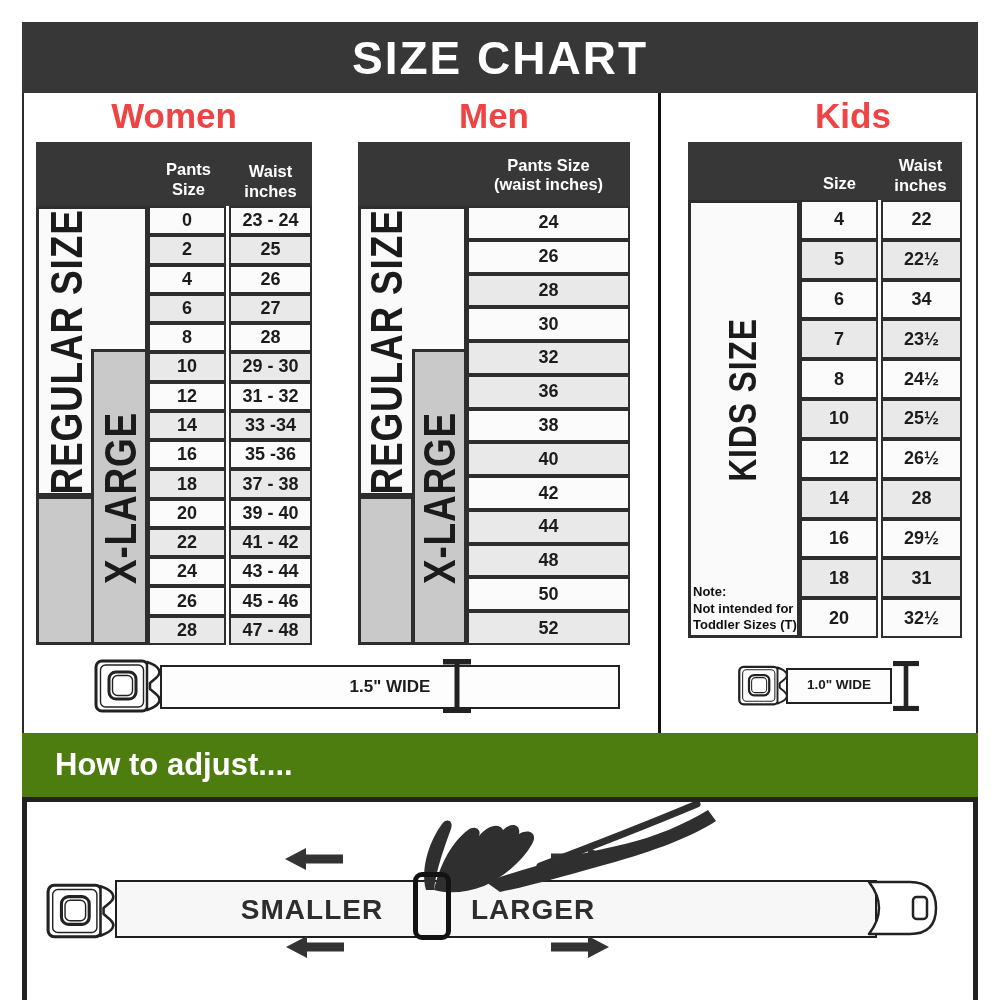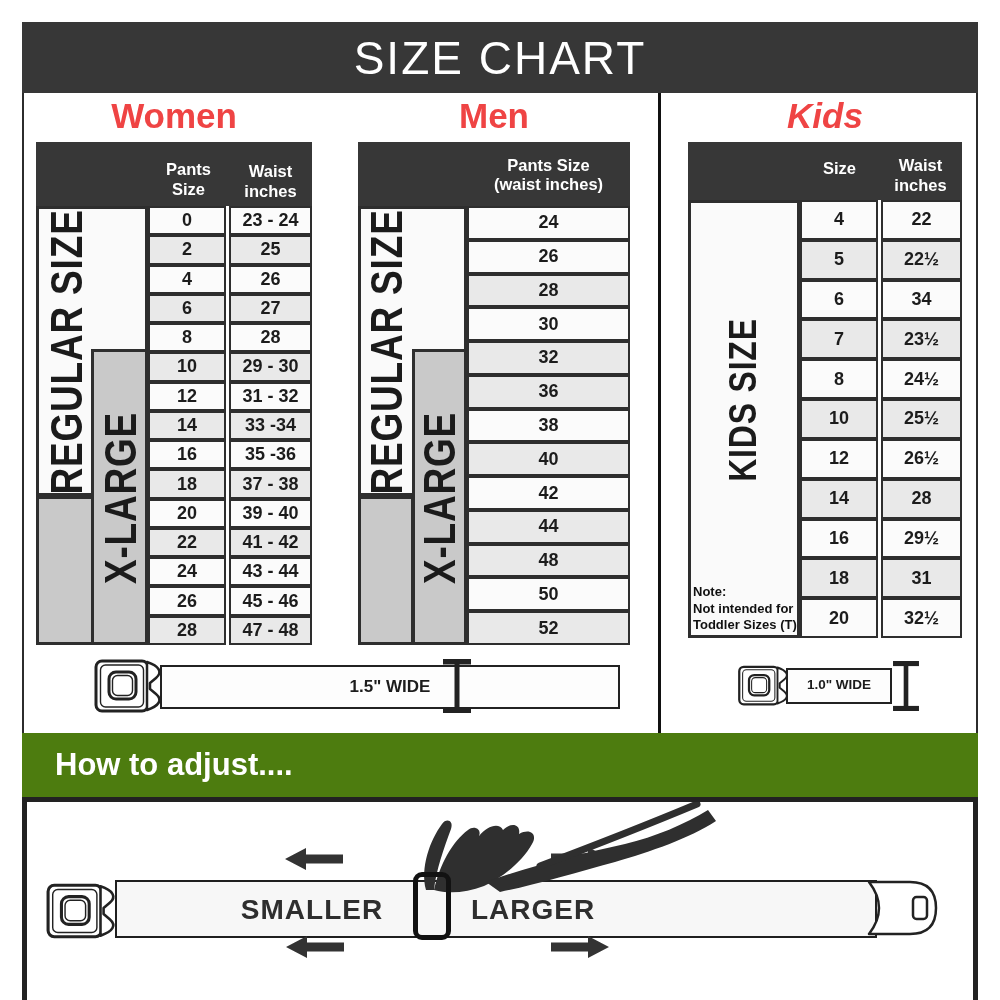--- a/index.html
+++ b/index.html
@@ -3,21 +3,21 @@
 <meta charset="utf-8">
 <style>
   * { box-sizing: border-box; margin: 0; padding: 0; }
   html,body { width:1000px; height:1000px; background:#ffffff; }
   body { font-family:"Liberation Sans", sans-serif; }
   #app { position:relative; width:1000px; height:1000px; background:#fff; overflow:hidden; }
 
   
   .top-band { position:absolute; left:22px; top:22px; width:956px; height:71px;
               background:#373737; display:flex; align-items:center; justify-content:center; }
-  .top-band .t { color:#fff; font-size:46px; font-weight:normal; letter-spacing:2px; }
+  .top-band .t { color:#fff; font-size:46px; font-weight:bold; letter-spacing:2px; }
 
   
   .main-border-l { position:absolute; left:22px; top:93px; width:2px;  height:640px; background:#2c2c2c; }
   .main-border-r { position:absolute; left:976px; top:93px; width:2px; height:640px; background:#2c2c2c; }
   .main-divider  { position:absolute; left:658px; top:93px; width:3px; height:640px; background:#111; }
 
   .col-title { position:absolute; top:96px; height:42px; text-align:center;
                font-size:35px; font-weight:bold; color:#ef4444; }
 
   
@@ -108,21 +108,21 @@
   <div class="top-band">
     <div class="t">SIZE CHART</div>
   </div>
 
   <div class="main-border-l"></div>
   <div class="main-border-r"></div>
   <div class="main-divider"></div>
 
   <div class="col-title" style="left:36px;width:276px;">Women</div>
   <div class="col-title" style="left:358px;width:272px;">Men</div>
-  <div class="col-title" style="left:688px;width:274px;font-style:italic;">Kids</div>
+  <div class="col-title" style="left:716px;width:274px;">Kids</div>
 
   <div class="sztable" style="left:36px;top:142px;width:276px;height:503px;">
     <div class="thead" style="height:64px;">
       <div class="hlabel" style="left:112px;bottom:7px;width:81px;">Pants Size</div>
       <div class="hlabel" style="left:193px;bottom:5px;width:83px;">
         <span>Waist</span><br>
         <span>inches</span>
       </div>
     </div>
     <div class="labelarea" style="left:0;top:64px;width:112px;height:439px;">
@@ -278,21 +278,21 @@
         </div>
 
         <div class="trow shaded">
           <div class="cell cfull">52</div>
         </div>
       </div>
   </div>
 
   <div class="sztable" style="left:688px;top:142px;width:274px;height:496px;">
     <div class="thead" style="height:58px;">
-      <div class="hlabel" style="left:112px;bottom:22px;width:79px;margin-top:32px;">Size</div>
+      <div class="hlabel" style="left:112px;bottom:7px;width:79px;margin-top:32px;">Size</div>
       <div class="hlabel" style="left:191px;bottom:5px;width:83px;">
         <span>Waist</span><br>
         <span>inches</span>
       </div>
     </div>
     <div class="labelarea" style="left:0;top:58px;width:112px;height:438px;">
       <div class="box white" style="left:0;top:0;width:112px;height:438px;"></div>
       <div class="rotlab kids" style="left:55px;top:200px;">KIDS SIZE</div>
       <div class="note">
         <span>Note:</span><br>

